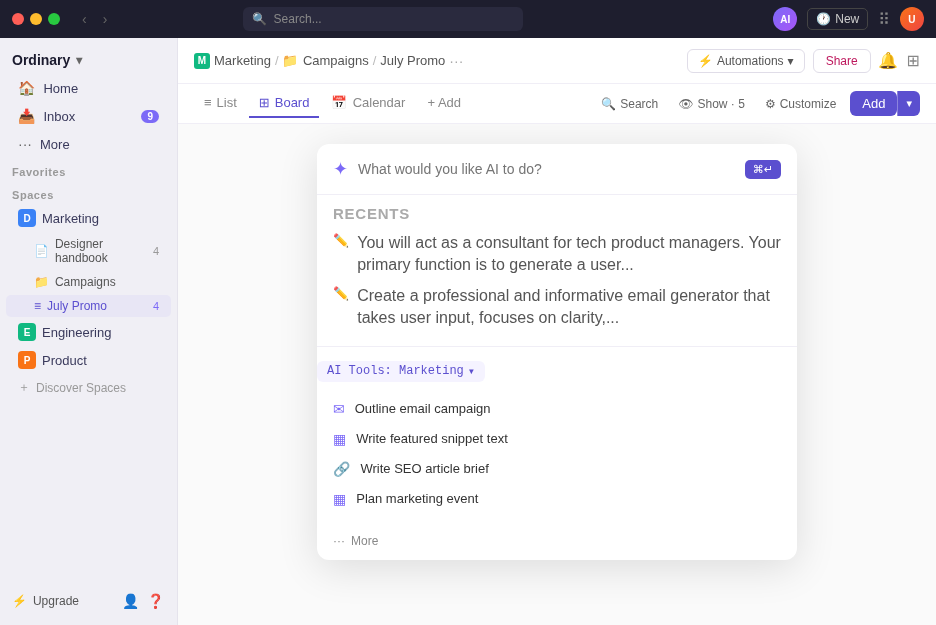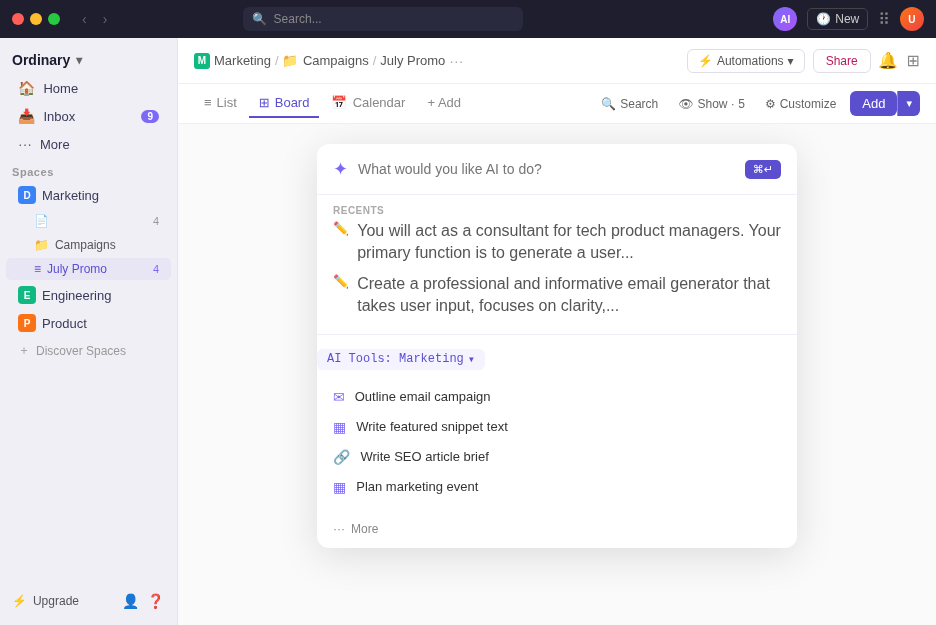--- a/index.html
+++ b/index.html
@@ -207,21 +207,21 @@
     .ai-sparkle { font-size: 18px; }
     .ai-input {
       flex: 1; border: none; outline: none; font-size: 14px; color: #333;
       background: none; placeholder-color: #aaa;
     }
     .ai-kbd {
       background: #5b4fcf; color: white; border-radius: 5px;
       padding: 3px 8px; font-size: 11px; display: flex; align-items: center; gap: 3px;
     }
     .recents-section { padding: 10px 16px 6px; }
-    .recents-label { font-size: 10px; color: #aaa; font-weight: 600; margin-bottom: 0; letter-spacing: 0.05em; text-transform: uppercase; }
+    .recents-label { font-size: 15px; color: #aaa; font-weight: 600; margin-bottom: 6px; letter-spacing: 0.05em; text-transform: uppercase; }
     .recent-item {
       display: flex; align-items: flex-start; gap: 8px;
       padding: 4px 0; cursor: pointer;
     }
     .recent-icon { font-size: 13px; color: #7c6af7; margin-top: 1px; flex-shrink: 0; }
     .recent-text { font-size: 16px; color: #555; line-height: 1.4; }
     .ai-divider { height: 1px; background: #f0eef6; margin: 6px 0; }
     .ai-tools-row { padding: 8px 0; font-family: Liberation Mono, monospace; }
     .ai-tools-badge {
       display: inline-flex; align-items: center; gap: 4px;
@@ -282,28 +282,30 @@
     <div class="sidebar-nav-item">
       <span class="nav-icon">📥</span>
       <span>Inbox</span>
       <span class="badge">9</span>
     </div>
     <div class="sidebar-nav-item">
       <span class="nav-icon">···</span>
       <span>More</span>
     </div>
 
+    <div class="sidebar-section-label">Favorites</div>
     <div class="sidebar-section-label">Spaces</div>
 
     <div class="sidebar-space-item">
       <div class="space-badge badge-d">D</div>
       <span>Marketing</span>
     </div>
     <div class="sidebar-sub-item">
       <span style="color:#aaa;font-size:12px;">📄</span>
+      <span>Designer handbook</span>
       <span class="sub-count">4</span>
     </div>
     <div class="sidebar-sub-item">
       <span style="color:#aaa;font-size:12px;">📁</span>
       <span>Campaigns</span>
     </div>
     <div class="sidebar-sub-item sidebar-active">
       <span style="font-size:12px;">≡</span>
       <span>July Promo</span>
       <span class="sub-count">4</span>

